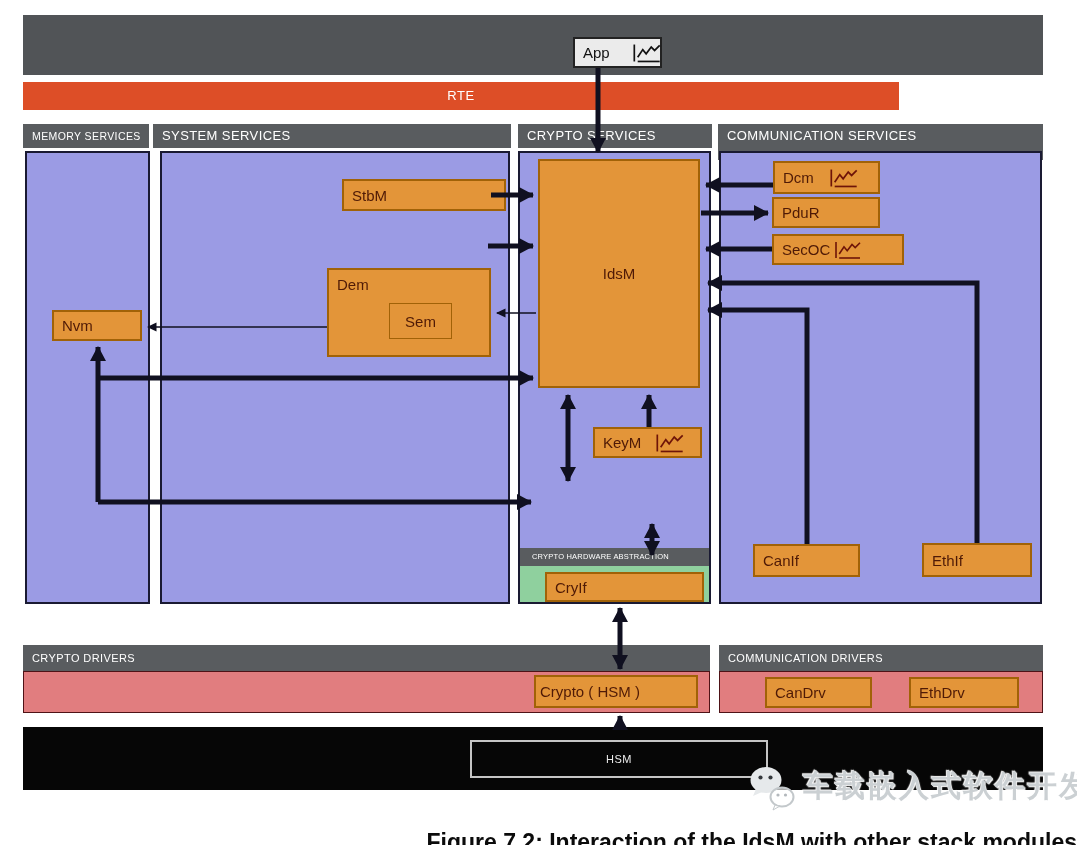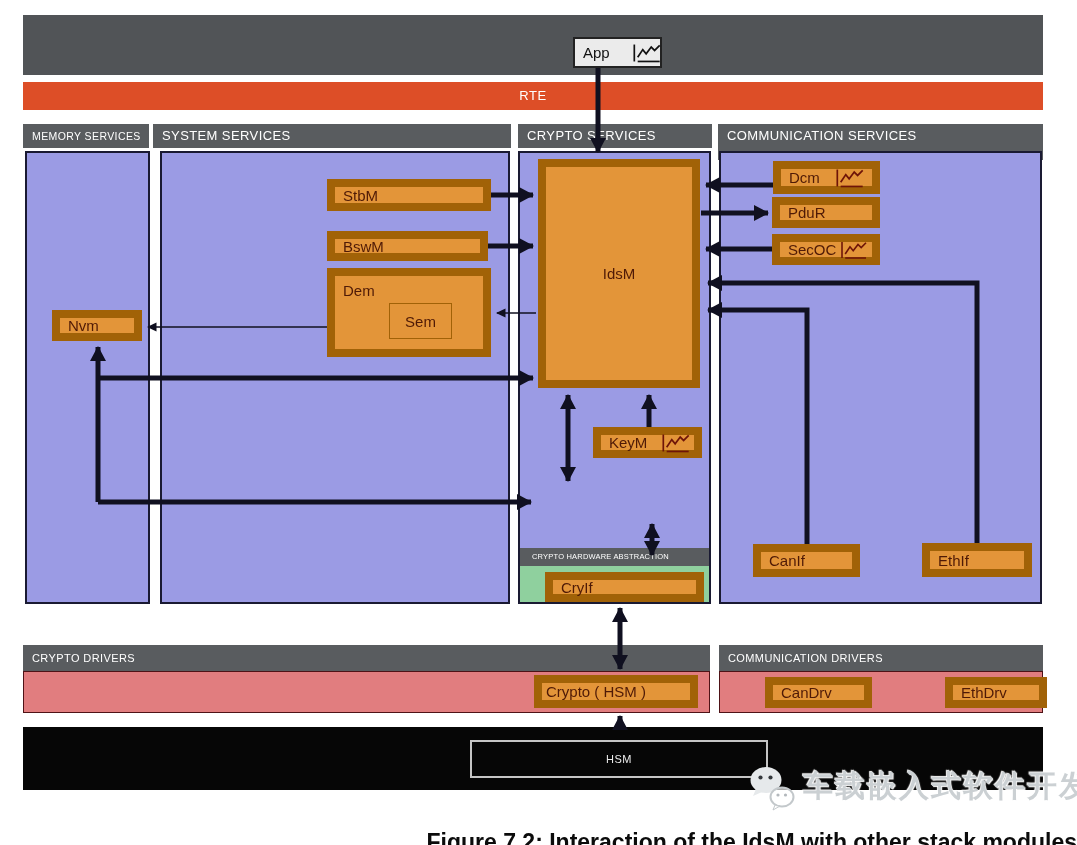--- a/index.html
+++ b/index.html
@@ -11,21 +11,21 @@
   .hdr{background:var(--header-dark,#595c5f);color:#fff;font-size:13px;line-height:24px;
        padding-left:9px;letter-spacing:.4px;white-space:nowrap;overflow:hidden}
   .hdr-sm{font-size:10.5px}
   .hdr-drv{font-size:11px;line-height:26px}
   .hdr-hwa{font-size:7.5px;line-height:18px;padding-left:12px;letter-spacing:.2px}
   .rtebar{background:var(--rte-orange,#dd4e27);color:#fff;font-size:13px;line-height:28px;
           text-align:center;letter-spacing:.5px}
   .purple{background:var(--body-purple,#9b9be4);border:2px solid #1a1a32}
   .green{background:var(--hwa-green,#8fd09e)}
   .pink{background:var(--driver-pink,#e17d7f);border:1px solid #4e1216}
-  .box{background:var(--box-orange,#e39539);border:8px solid #a16207;color:var(--label-maroon,#4f1a06);
+  .box{background:var(--box-orange,#e39539);border:2px solid #a16207;color:var(--label-maroon,#4f1a06);
        font-size:15px;display:flex;align-items:center;padding:0 8px;gap:14px;z-index:3}
   .box .lbl{white-space:nowrap}
   .box-center{justify-content:center;padding:0;gap:0}
   .box-top{display:block;padding:6px 8px}
   .appbox{background:var(--app-gray,#ebebeb);border:2px solid #222;color:#111;z-index:4}
   .cicon{width:36px;height:22px;flex:0 0 auto}
   .cicon path,.cicon polyline{fill:none;stroke:currentColor;stroke-width:2}
   .dcr{color:#6e1408}
   .blackbar{background:var(--hsm-black,#060606)}
   .hsmbox{border:2px solid #c4c4c4;color:#ececec;font-size:11px;display:flex;align-items:center;
@@ -47,48 +47,45 @@
 
   <div class="abs box appbox" style="left:573px;top:37px;width:89px;height:31px;gap:19px">
     <span class="lbl">App</span>
     <svg class="cicon" viewBox="0 0 40 26">
       <path d="M5,3 V23"></path>
         <path d="M9,23 H35"></path>
       <polyline points="9,18 15,9 19,14 25,6 29,10 35,4"></polyline>
     </svg>
   </div>
 
-  <div class="abs rtebar" style="left:23px;top:82px;width:1020px;height:28px">
+  <div class="abs rtebar" style="left:23px;top:82px;width:876px;height:28px">
     <span>RTE</span>
   </div>
 
   <div class="abs hdr hdr-sm" style="left:23px;top:124px;width:126px;height:24px">MEMORY SERVICES</div>
   <div class="abs hdr" style="left:153px;top:124px;width:358px;height:24px">SYSTEM SERVICES</div>
   <div class="abs hdr" style="left:518px;top:124px;width:194px;height:24px">CRYPTO SERVICES</div>
   <div class="abs hdr" style="left:718px;top:124px;width:325px;height:36px">COMMUNICATION SERVICES</div>
 
   <div class="abs purple" style="left:25px;top:151px;width:125px;height:453px"></div>
   <div class="abs purple" style="left:160px;top:151px;width:350px;height:453px"></div>
   <div class="abs purple" style="left:518px;top:151px;width:193px;height:453px"></div>
   <div class="abs purple" style="left:719px;top:151px;width:323px;height:453px"></div>
 
   <div class="abs hdr hdr-hwa" style="left:520px;top:548px;width:189px;height:18px;z-index:2">CRYPTO HARDWARE ABSTRACTION</div>
   <div class="abs green" style="left:520px;top:566px;width:189px;height:36px;z-index:2"></div>
 
   <div class="abs box" style="left:52px;top:310px;width:90px;height:31px">
     <span class="lbl">Nvm</span>
     </div>
 
-  <div class="abs box" style="left:327px;top:179px;width:164px;height:32px">
+  <div class="abs box" style="left:342px;top:179px;width:164px;height:32px">
     <span class="lbl">StbM</span>
     </div>
 
-  <div class="abs box" style="left:327px;top:231px;width:161px;height:30px">
-    <span class="lbl">BswM</span>
-    </div>
 
   <div class="abs box box-top" style="left:327px;top:268px;width:164px;height:89px">
     <span class="lbl">Dem</span></div>
 
   <div class="abs box box-center" style="left:389px;top:303px;width:63px;height:36px;border-width:1.5px;z-index:4">
     <span class="lbl">Sem</span>
     </div>
 
   <div class="abs box box-center" style="left:538px;top:159px;width:162px;height:229px">
     <span class="lbl">IdsM</span>
@@ -100,21 +97,21 @@
       <path d="M5,3 V23"></path>
         <path d="M9,23 H35"></path>
       <polyline points="9,18 15,9 19,14 25,6 29,10 35,4"></polyline>
     </svg>
   </div>
 
   <div class="abs box" style="left:772px;top:197px;width:108px;height:31px">
     <span class="lbl">PduR</span>
     </div>
 
-  <div class="abs box" style="left:772px;top:234px;width:108px;height:31px;gap:2px">
+  <div class="abs box" style="left:772px;top:234px;width:132px;height:31px;gap:2px">
     <span class="lbl">SecOC</span>
     <svg class="cicon dcr" viewBox="0 0 40 26" style="width:32px">
       <path d="M5,3 V23"></path>
         <path d="M9,23 H35"></path>
       <polyline points="9,18 15,9 19,14 25,6 29,10 35,4"></polyline>
     </svg>
   </div>
 
   <div class="abs box" style="left:593px;top:427px;width:109px;height:31px;gap:12px">
     <span class="lbl">KeyM</span>
@@ -144,21 +141,21 @@
   <div class="abs pink" style="left:719px;top:671px;width:324px;height:42px"></div>
 
   <div class="abs box" style="left:534px;top:675px;width:164px;height:33px;padding-left:4px">
     <span class="lbl">Crypto (  HSM )</span>
     </div>
 
   <div class="abs box" style="left:765px;top:677px;width:107px;height:31px">
     <span class="lbl">CanDrv</span>
     </div>
 
-  <div class="abs box" style="left:945px;top:677px;width:102px;height:31px">
+  <div class="abs box" style="left:909px;top:677px;width:110px;height:31px">
     <span class="lbl">EthDrv</span>
     </div>
 
   <div class="abs blackbar" style="left:23px;top:727px;width:1020px;height:63px"></div>
   <div class="abs hsmbox" style="left:470px;top:740px;width:298px;height:38px">
     <span class="lbl">HSM</span>
     </div>
 
   <svg class="arrows" width="1077" height="845" viewBox="0 0 1077 845">
     <defs>

